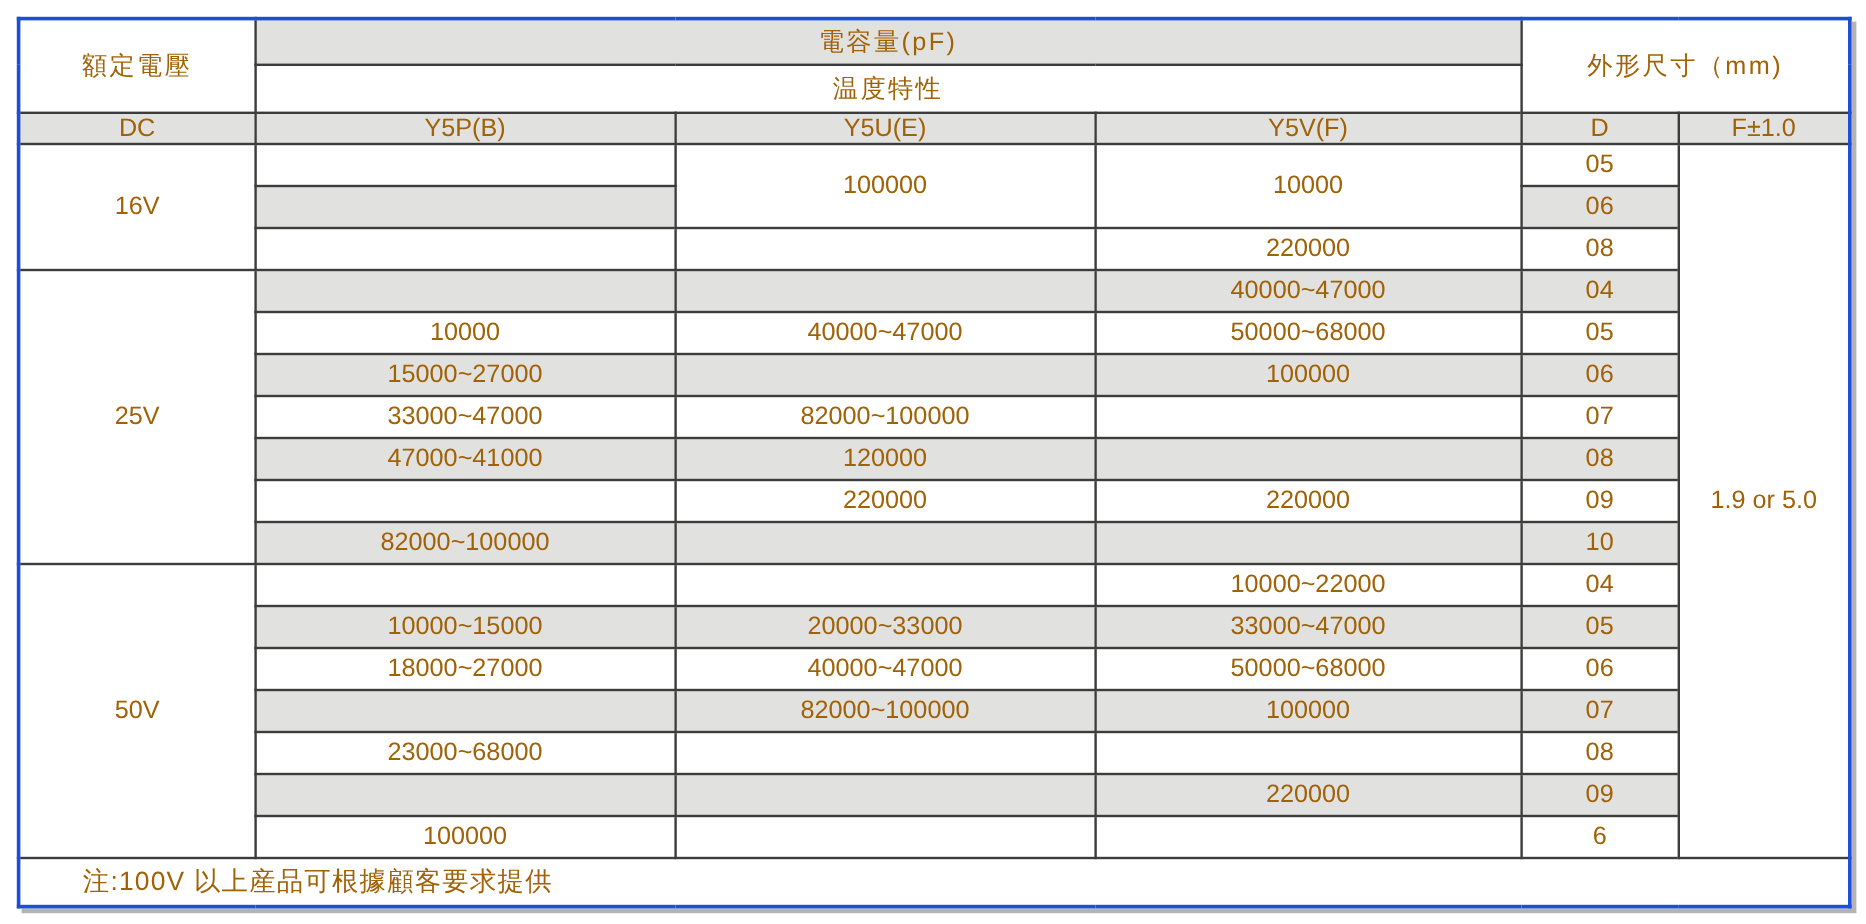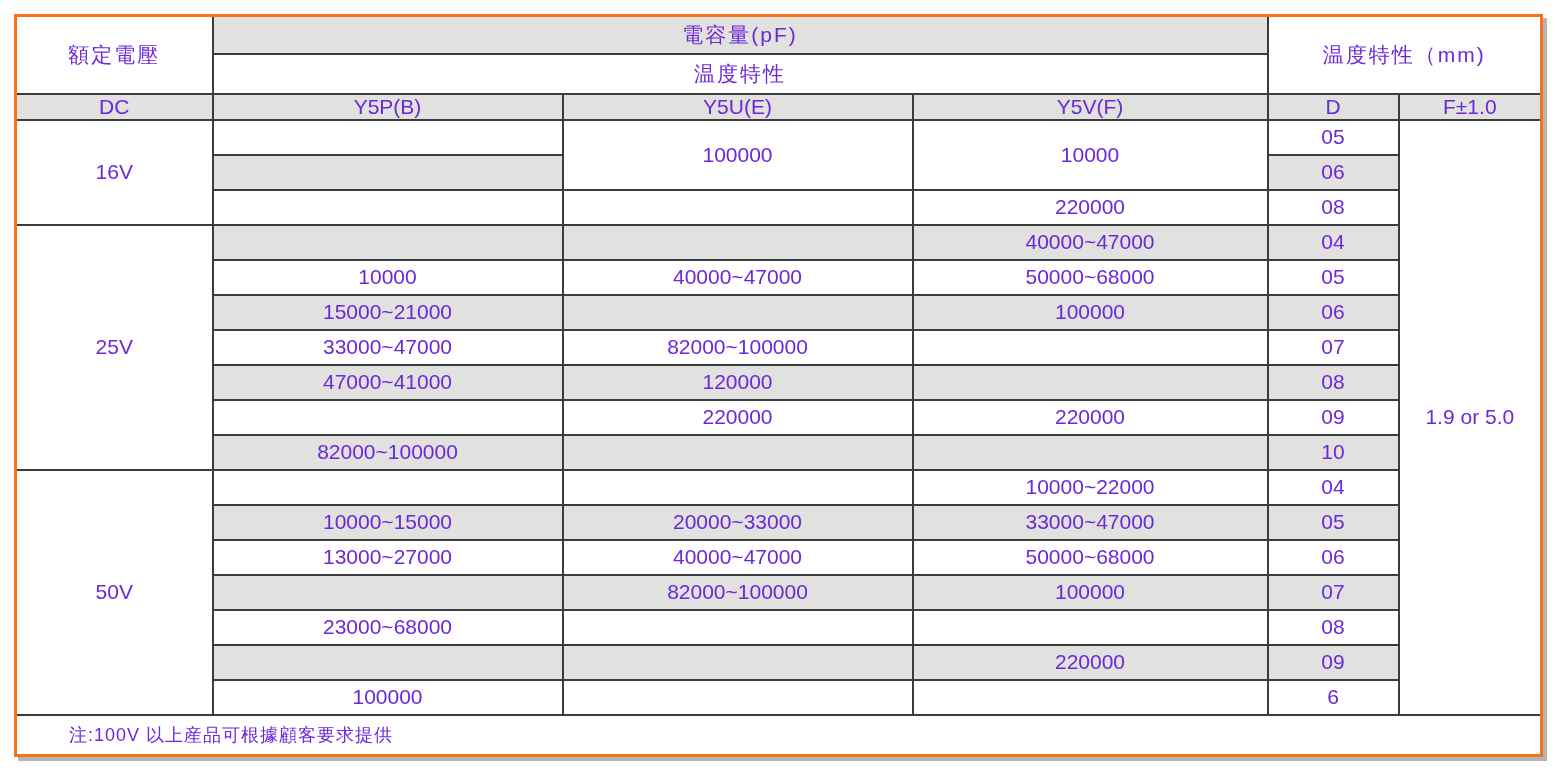--- a/index.html
+++ b/index.html
@@ -16,24 +16,24 @@
     height: 770px;
     overflow: hidden;
   }
   table.spec {
     position: absolute;
     left: 14px;
     top: 14px;
     width: 1527px;
     border-collapse: collapse;
     table-layout: fixed;
-    border: 3px solid #f97316;
+    border: 3px solid #1d4ed8;
     box-shadow: 4px 4px 0 #b4b4b4;
     font-size: 21px;
-    color: #6d28d9;
+    color: #a16207;
     background: #ffffff;
   }
   table.spec th, table.spec td {
     border: 2px solid #3c3c3c;
     text-align: center;
     vertical-align: middle;
     font-weight: normal;
     padding: 0 6px;
     overflow: hidden;
     white-space: nowrap;
@@ -50,21 +50,21 @@
   .bg-white { background: #ffffff !important; }
 
   
   tbody tr:nth-child(even) td { background: #e1e1e0; }
   
   tbody td.span-cell { background: #ffffff !important; }
 
   tfoot td.note-cell {
     text-align: left;
     padding-left: 52px;
-    font-size: 18px;
+    font-size: 22px;
     letter-spacing: 1px;
   }
   th.cjk { letter-spacing: 2px; }
 </style>
 </head>
 <body>
 
 <div class="page">
   <table class="spec">
     <colgroup>
@@ -73,21 +73,21 @@
       <col style="width:350px">
       <col style="width:355px">
       <col style="width:131px">
       <col style="width:143px">
     </colgroup>
 
     <thead>
       <tr class="hrow-a">
         <th rowspan="2" class="bg-white cjk">額定電壓</th>
         <th colspan="3" class="bg-gray cjk">電容量(pF)</th>
-        <th colspan="2" rowspan="2" class="bg-white cjk">温度特性（mm)</th>
+        <th colspan="2" rowspan="2" class="bg-white cjk">外形尺寸（mm)</th>
       </tr>
       <tr class="hrow-b">
         <th colspan="3" class="bg-white cjk">温度特性</th>
       </tr>
       <tr class="hrow-c">
         <th class="bg-gray">DC</th>
         <th class="bg-gray">Y5P(B)</th>
         <th class="bg-gray">Y5U(E)</th>
         <th class="bg-gray">Y5V(F)</th>
         <th class="bg-gray">D</th>
@@ -123,21 +123,21 @@
         <td>40000~47000</td>
         <td>04</td>
       </tr>
       <tr>
         <td>10000</td>
         <td>40000~47000</td>
         <td>50000~68000</td>
         <td>05</td>
       </tr>
       <tr>
-        <td>15000~21000</td>
+        <td>15000~27000</td>
         <td></td>
         <td>100000</td>
         <td>06</td>
       </tr>
       <tr>
         <td>33000~47000</td>
         <td>82000~100000</td>
         <td></td>
         <td>07</td>
       </tr>
@@ -167,21 +167,21 @@
         <td>10000~22000</td>
         <td>04</td>
       </tr>
       <tr>
         <td>10000~15000</td>
         <td>20000~33000</td>
         <td>33000~47000</td>
         <td>05</td>
       </tr>
       <tr>
-        <td>13000~27000</td>
+        <td>18000~27000</td>
         <td>40000~47000</td>
         <td>50000~68000</td>
         <td>06</td>
       </tr>
       <tr>
         <td></td>
         <td>82000~100000</td>
         <td>100000</td>
         <td>07</td>
       </tr>

